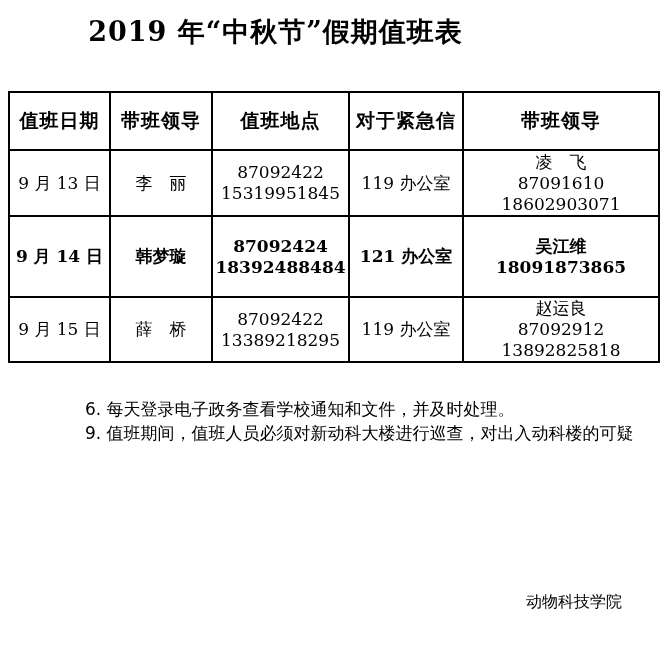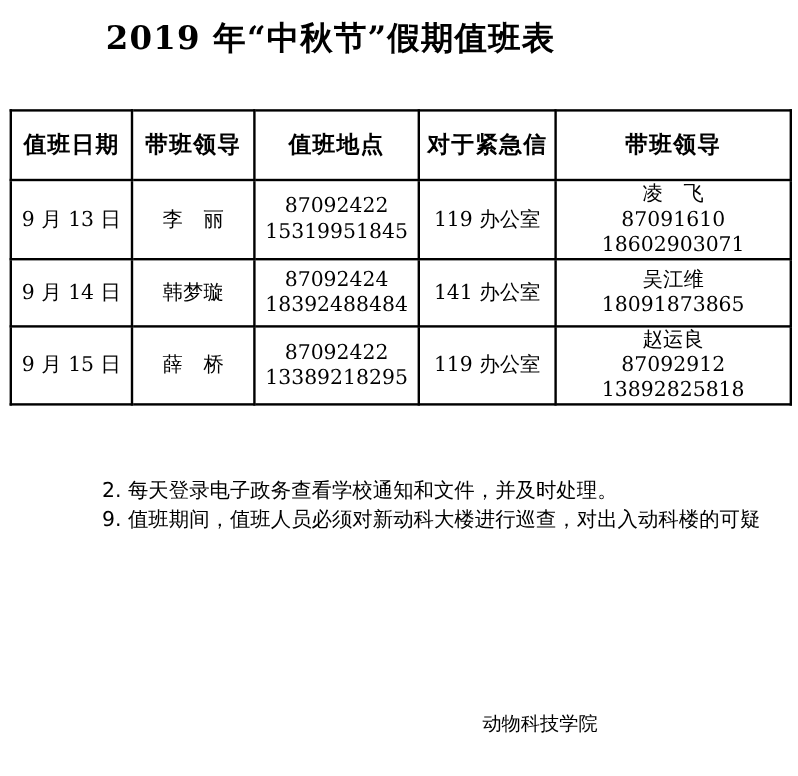--- a/index.html
+++ b/index.html
@@ -31,35 +31,35 @@
     font-family: "DejaVu Sans", "Liberation Sans", sans-serif;
     font-size: 19px; font-weight: bold; letter-spacing: 1px;
   }
   .duty-table td {
     font-family: "DejaVu Serif", "Liberation Serif", serif;
     font-size: 17px; line-height: 21px;
     white-space: pre-line;
   }
   tr.hrow { height: 58px; }
   tr.r1 { height: 66px; }
-  tr.r2 { height: 56px; }
+  tr.r2 { height: 81px; font-weight: bold; }
   tr.r3 { height: 64px; }
 
   .notes {
     position: absolute; left: 45px; top: 398px; width: 612px;
     font-size: 17px; line-height: 23.5px;
     font-family: "DejaVu Sans", "Liberation Sans", sans-serif;
   }
   .note-line { white-space: nowrap; }
   .note-line.indent { padding-left: 40px; }
 
   .footer {
     position: absolute; left: 402px; top: 591px; width: 220px;
-    text-align: left; font-size: 16px; line-height: 25px;
-    font-family: Liberation Serif, serif;
+    text-align: right; font-size: 16px; line-height: 25px;
+    font-family: Liberation Mono, monospace;
   }
 </style>
 </head>
 <body>
 
 <div class="page">
 
   <h1 class="title">2019 年“中秋节”假期值班表</h1>
 
   <table class="duty-table">
@@ -86,39 +86,39 @@
         <td>119 办公室</td>
         <td>凌　飞
 87091610
 18602903071</td>
       </tr>
       <tr class="r2">
         <td>9 月 14 日</td>
         <td>韩梦璇</td>
         <td>87092424
 18392488484</td>
-        <td>141 办公室</td>
+        <td>121 办公室</td>
         <td>吴江维
 18091873865</td>
       </tr>
       <tr class="r3">
         <td>9 月 15 日</td>
         <td>薛　桥</td>
         <td>87092422
 13389218295</td>
         <td>119 办公室</td>
         <td>赵运良
 87092912
 13892825818</td>
       </tr>
     </tbody>
   </table>
 
   <div class="notes">
-    <div class="note-line indent">2. 每天登录电子政务查看学校通知和文件，并及时处理。</div>
+    <div class="note-line indent">6. 每天登录电子政务查看学校通知和文件，并及时处理。</div>
     <div class="note-line indent">9. 值班期间，值班人员必须对新动科大楼进行巡查，对出入动科楼的可疑</div>
   </div>
 
   <div class="footer">
     <div>动物科技学院</div>
   </div>
 
 </div>
 
 </body></html>

